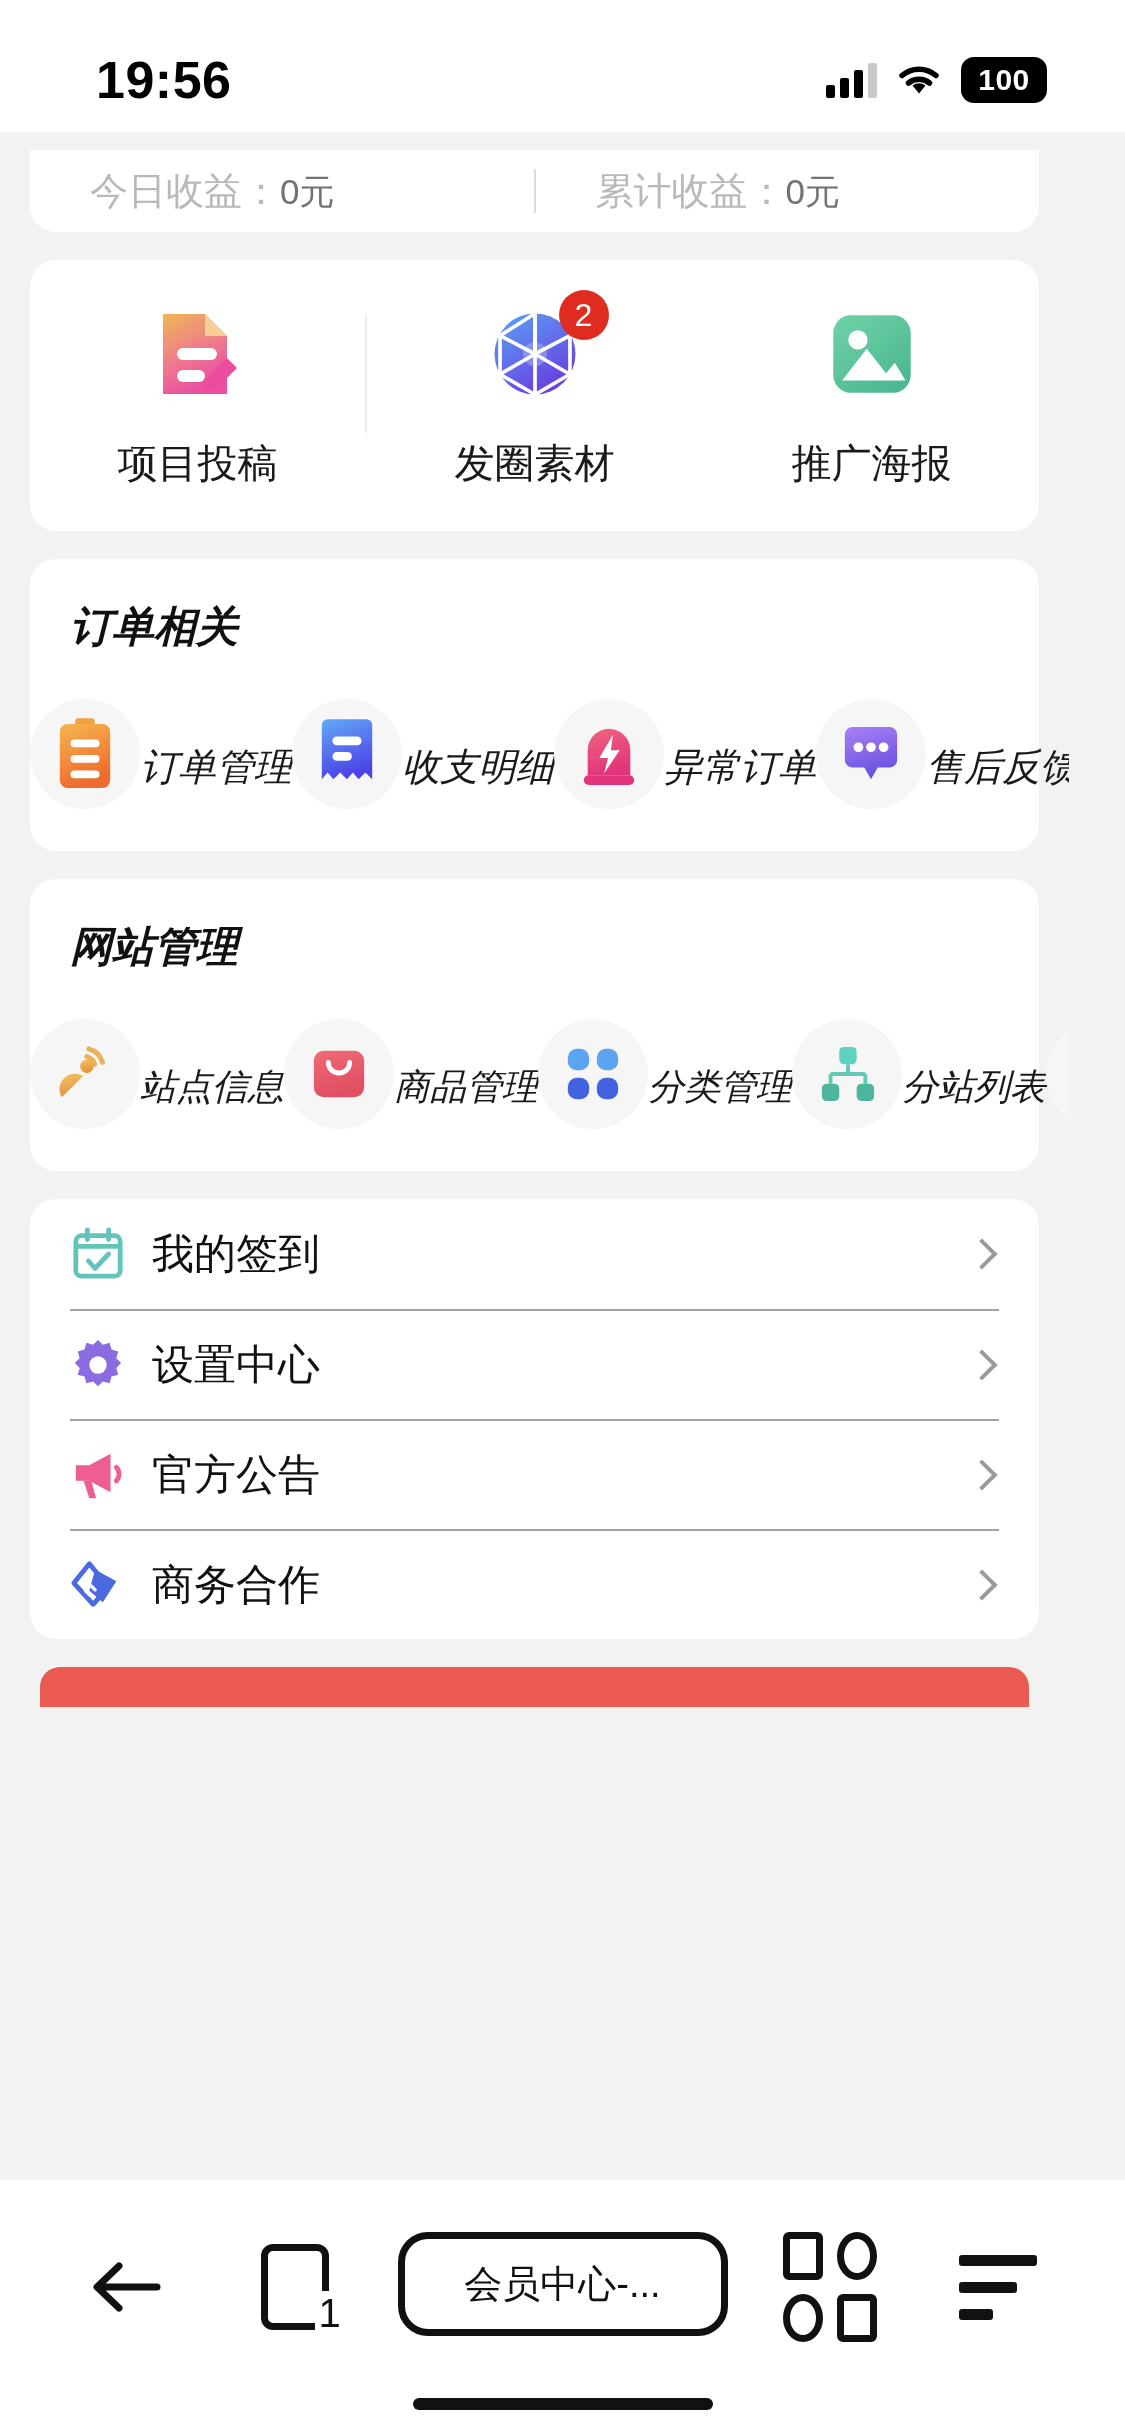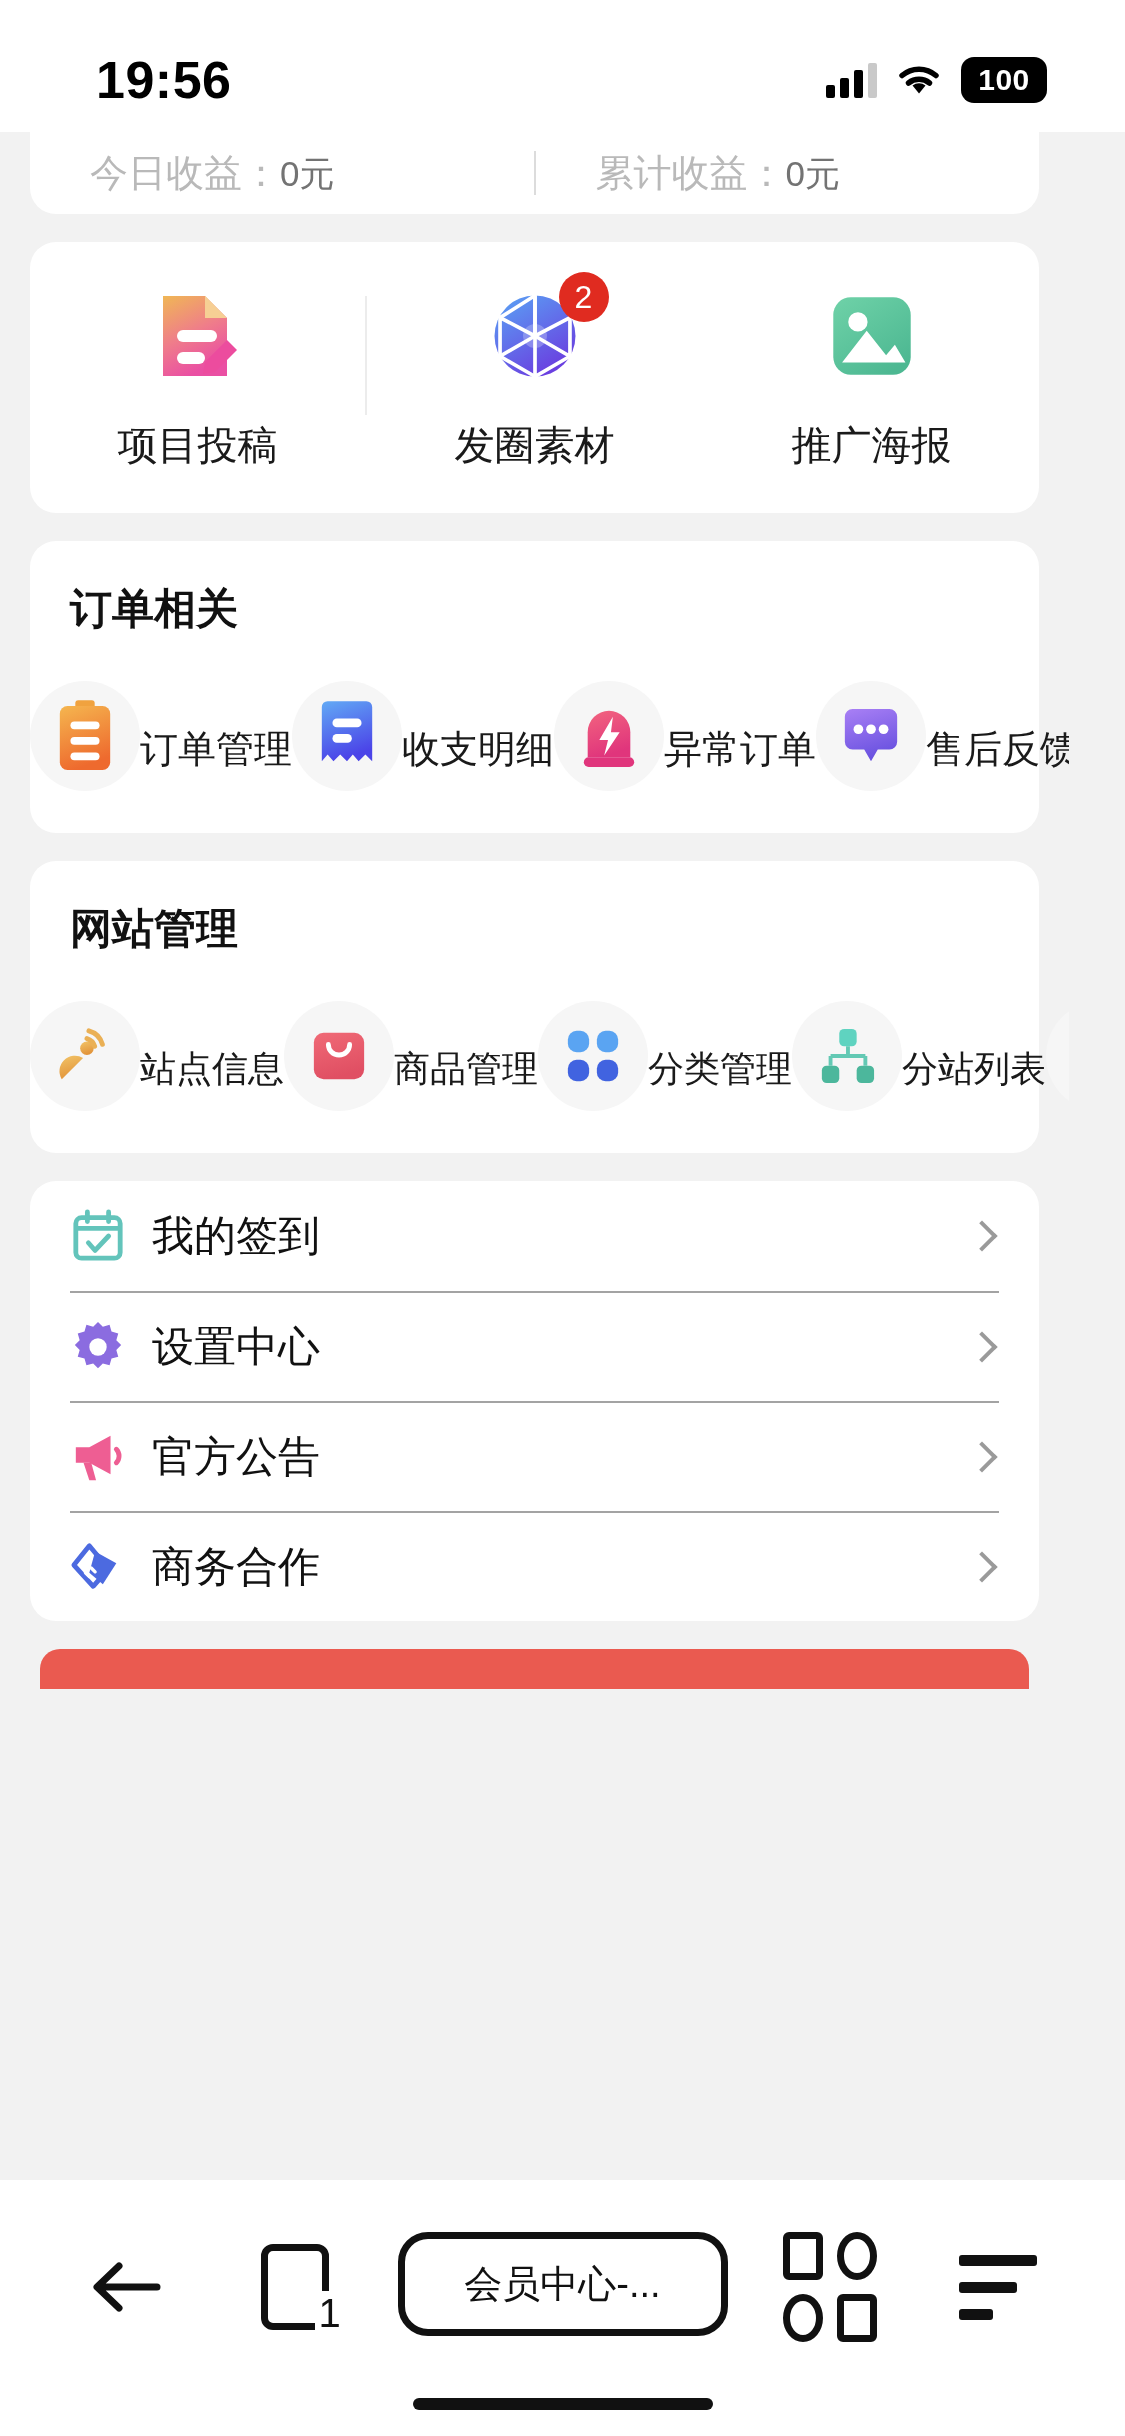--- a/index.html
+++ b/index.html
@@ -27,21 +27,21 @@
   .sig i:nth-child(3) { height: 28px; }
   .sig i:nth-child(4) { height: 35px; background: #c9c9c9; }
   .batt {
     min-width: 86px; height: 46px; border-radius: 13px; background: #000;
     color: #fff; font-size: 30px; font-weight: bold;
     display: flex; align-items: center; justify-content: center;
     letter-spacing: 0.5px; padding: 16px 8px;
   }
 
   
-  .content { position: absolute; top: 132px; left: 0; width: 1069px; height: 2048px; overflow: hidden; }
+  .content { position: absolute; top: 150px; left: 0; width: 1069px; height: 2048px; overflow: hidden; }
 
   .card {
     background: #fff; border-radius: 26px; margin: 0 30px 28px 30px;
   }
 
   
   .earn-card {
     height: 82px; border-radius: 0 0 26px 26px; margin-bottom: 28px;
     display: flex; align-items: center; position: relative;
   }
@@ -59,21 +59,21 @@
   .shortcut .lbl { margin-top: 34px; font-size: 40px; color: #1a1a1a; }
   .v-divider { width: 2px; background: #ececec; margin: 8px 0 58px 0; align-self: stretch; }
   .badge {
     position: absolute; top: -16px; right: -26px;
     min-width: 50px; height: 50px; padding: 0 12px;
     background: #e02b20; border-radius: 25px; color: #fff;
     font-size: 32px; display: flex; align-items: center; justify-content: center;
   }
 
   
-  .section-card { padding: 40px 0 42px 0; }
+  .section-card { padding: 40px 0 42px 0; font-style: italic; }
   .section-title { font-size: 42px; font-weight: bold; color: #111; padding: 0 0 0 40px; }
   .grid { display: flex; margin-top: 44px; }
   .grid-item { flex: 1; display: flex; flex-direction: row; align-items: center; justify-content: space-between; }
   .circle-bg {
     width: 110px; height: 110px; border-radius: 50%;
     background: #f6f6f6; display: flex; align-items: center; justify-content: center;
   }
   .grid-item .lbl { margin-top: 26px; font-size: 38px; color: #1a1a1a; white-space: nowrap; }
   .grid5 .lbl { font-size: 36px; }
 

